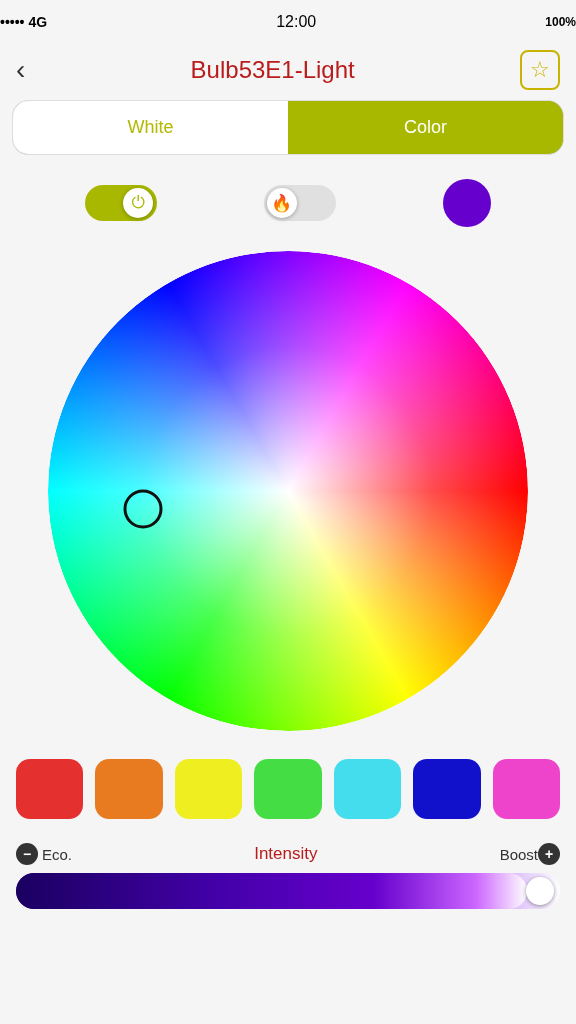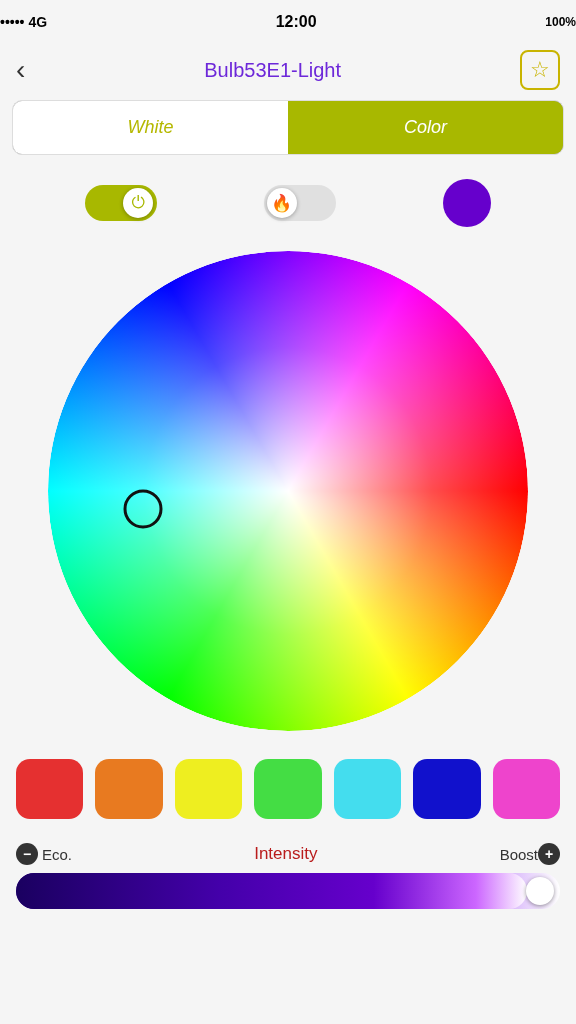--- a/index.html
+++ b/index.html
@@ -17,42 +17,42 @@
       height: 44px;
       background: #f5f5f5;
       display: flex;
       align-items: center;
       justify-content: space-between;
       padding: 0 0;
       font-size: 14px;
       font-weight: 600;
     }
     .status-bar-left { display: flex; align-items: center; gap: 6px; }
-    .status-bar-center { font-size: 16px; font-weight: 700; }
+    .status-bar-center { font-size: 16px; font-weight: 400; }
     .status-bar-right { display: flex; align-items: flex-start; gap: 6px; font-size: 12px; }
 
     
     .header {
       background: #f5f5f5;
       display: flex;
       align-items: center;
       justify-content: space-between;
       padding: 8px 16px 12px;
       height: 56px;
     }
     .back-btn {
       font-size: 28px;
       color: #333;
       cursor: pointer;
       line-height: 1;
     }
     .header-title {
-      font-size: 20px;
+      font-size: 24px;
       font-weight: 500;
-      color: #6d28d9;
+      color: #b91c1c;
     }
     .star-btn {
       width: 40px;
       height: 40px;
       border: 2px solid #c8b400;
       border-radius: 8px;
       display: flex;
       align-items: center;
       justify-content: center;
       cursor: pointer;
@@ -61,24 +61,23 @@
     .star-btn span {
       font-size: 22px;
       color: #c8b400;
     }
 
     
     .tab-bar {
       display: flex;
       margin: 0 12px 16px;
       border: 1.5px solid #ddd;
-      border-radius: 10px;
+      border-radius: 16px;
       overflow: hidden;
       background: #a3a3a3;
-      font-style: italic;
     }
     .tab-item {
       flex: 1;
       text-align: center;
       padding: 16px 8px;
       font-size: 18px;
       font-weight: 500;
       cursor: pointer;
     }
     .tab-item.white { color: #b5b800; background: #fff; }

